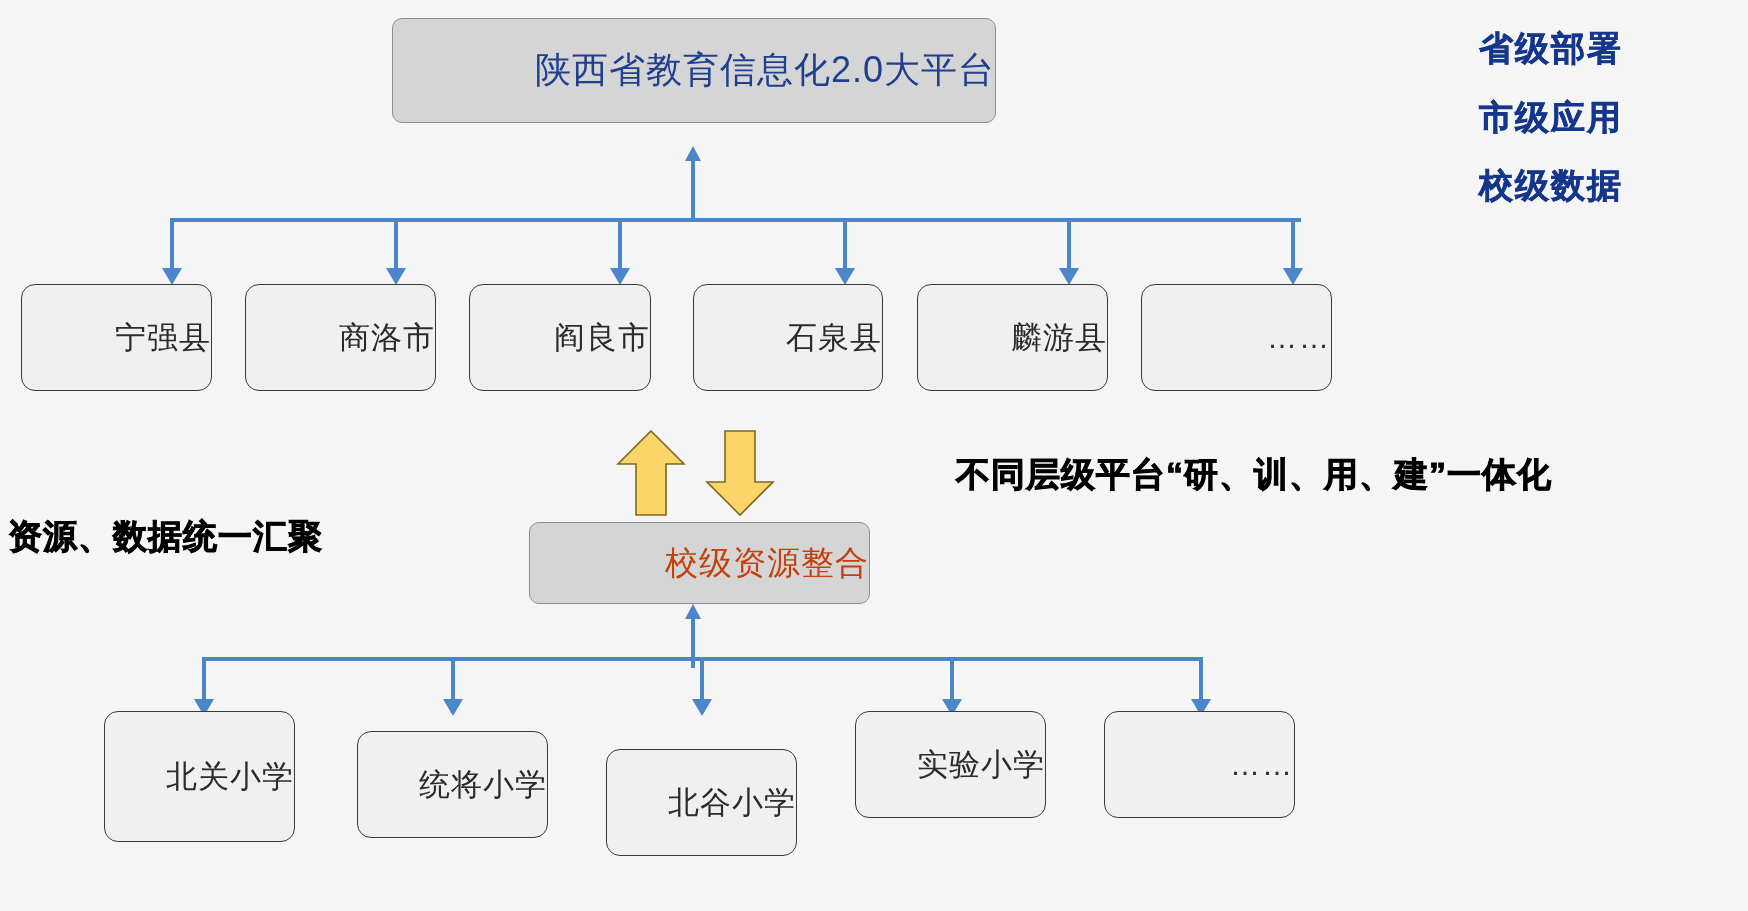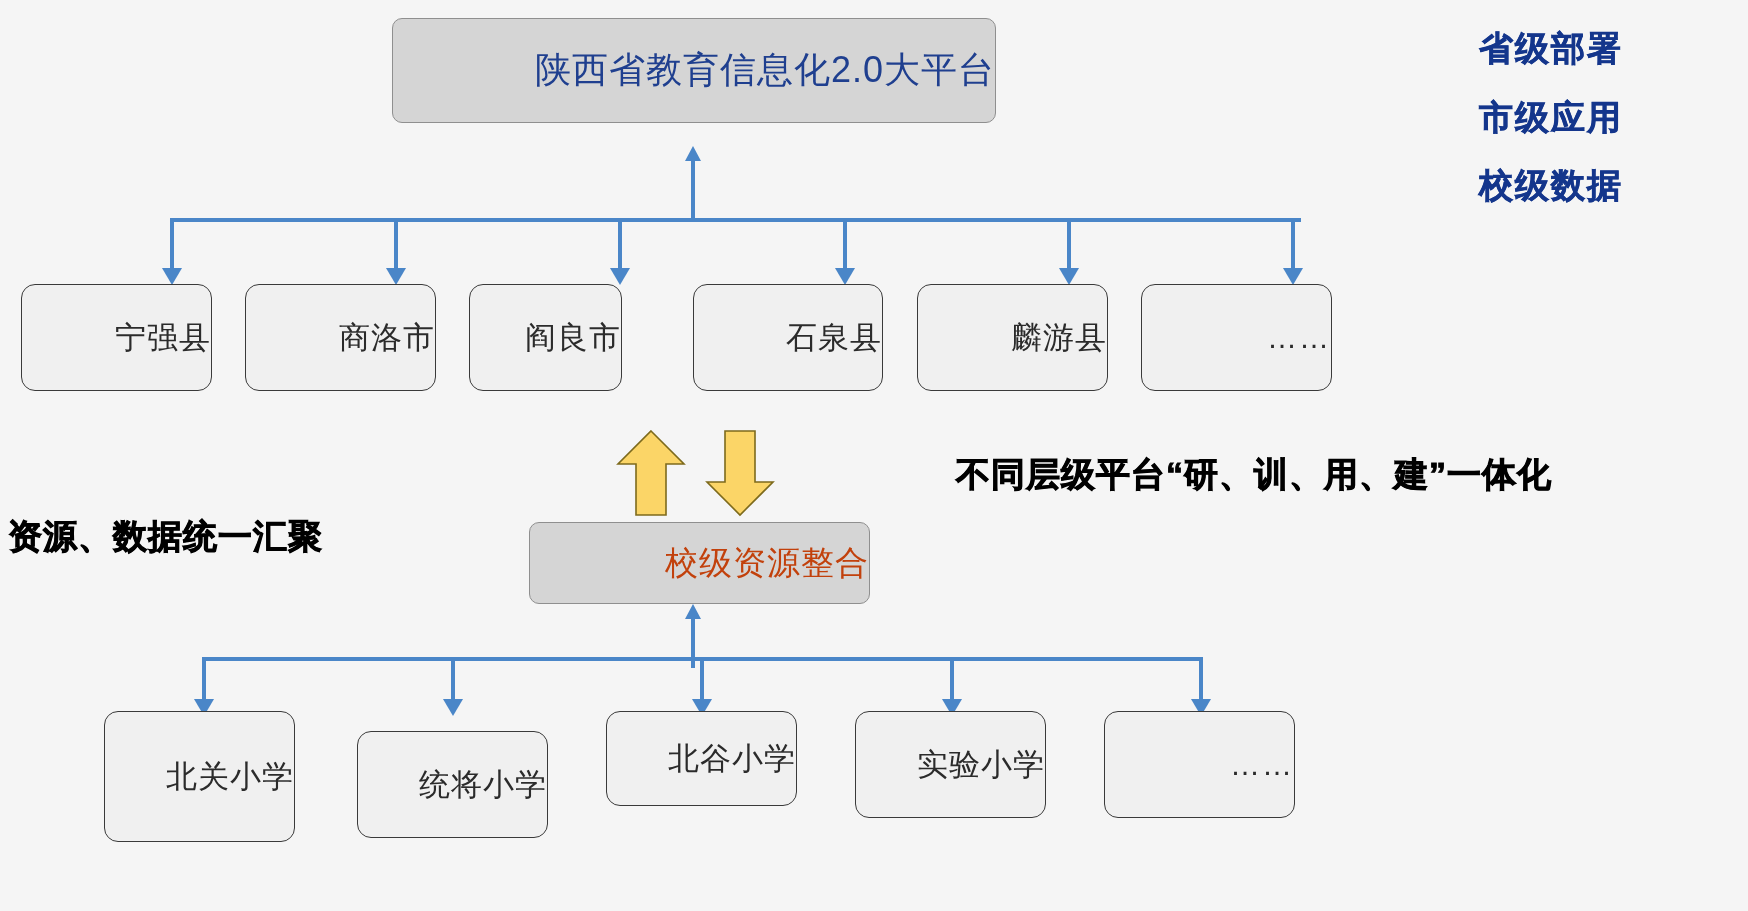--- a/index.html
+++ b/index.html
@@ -137,21 +137,21 @@
 
   <div class="ln v" style="left:1291px; top:218px; height:56px;"></div>
   <div class="arrow-down" style="left:1283px; top:268px;"></div>
 
   <div class="node" style="left:21px; top:284px; width:191px; height:107px;padding-left:34px;">
     <span>宁强县</span>
   </div>
   <div class="node" style="left:245px; top:284px; width:191px; height:107px;">
     <span>商洛市</span>
   </div>
-  <div class="node" style="left:469px; top:284px; width:153px; height:107px;">
+  <div class="node" style="left:469px; top:284px; width:182px; height:107px;">
     <span>阎良市</span>
   </div>
   <div class="node" style="left:693px; top:284px; width:190px; height:107px;">
     <span>石泉县</span>
   </div>
   <div class="node" style="left:917px; top:284px; width:191px; height:107px;">
     <span>麟游县</span>
   </div>
   <div class="node" style="left:1141px; top:284px; width:191px; height:107px;">
     <span class="dots">……</span>
@@ -198,21 +198,21 @@
 
   <div class="ln v" style="left:1199px; top:657px; height:48px;"></div>
   <div class="arrow-down" style="left:1191px; top:699px;"></div>
 
   <div class="node" style="left:104px; top:711px; width:191px; height:131px;">
     <span>北关小学</span>
   </div>
   <div class="node" style="left:357px; top:711px; width:191px; height:107px;margin-top:20px;">
     <span>统将小学</span>
   </div>
-  <div class="node" style="left:606px; top:711px; width:191px; height:95px;">
+  <div class="node" style="left:606px; top:749px; width:191px; height:107px;">
     <span>北谷小学</span>
   </div>
   <div class="node" style="left:855px; top:711px; width:191px; height:107px;">
     <span>实验小学</span>
   </div>
   <div class="node" style="left:1104px; top:711px; width:191px; height:107px;">
     <span class="dots">……</span>
   </div>
 
 </div>

